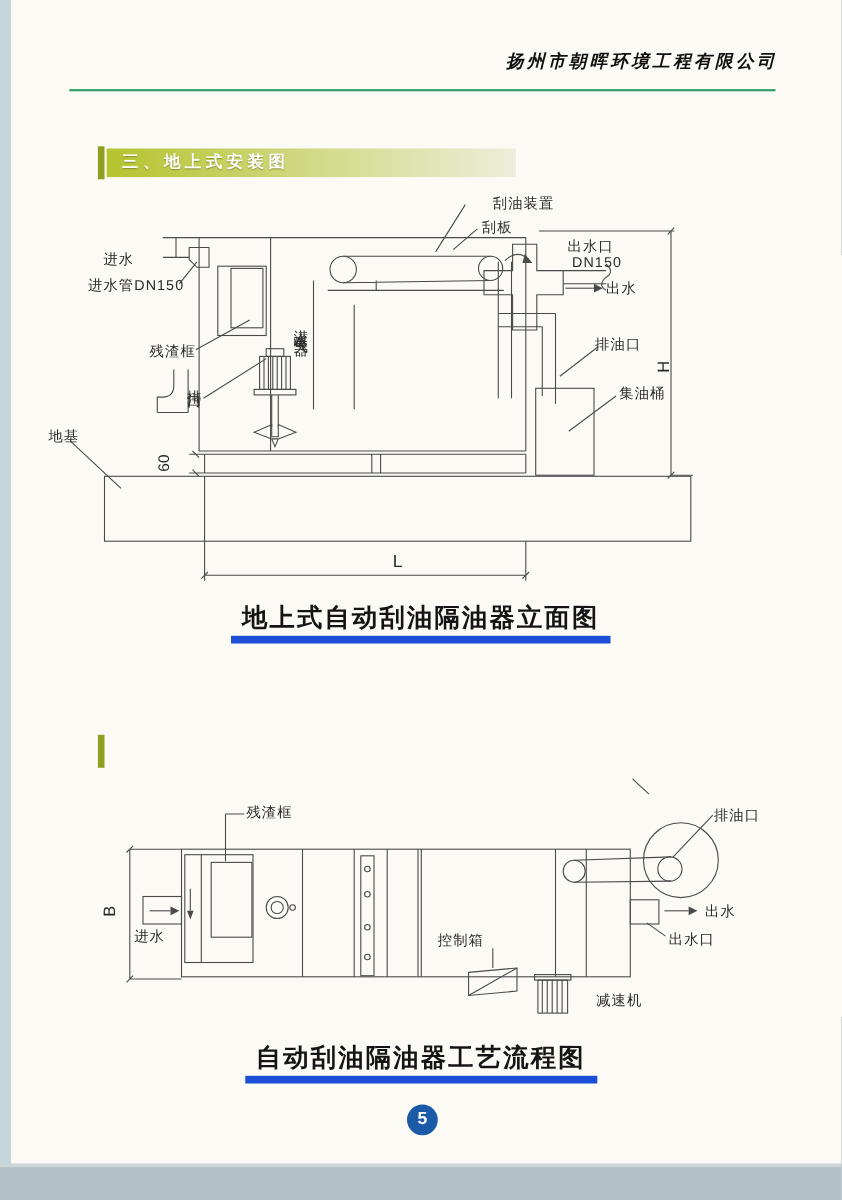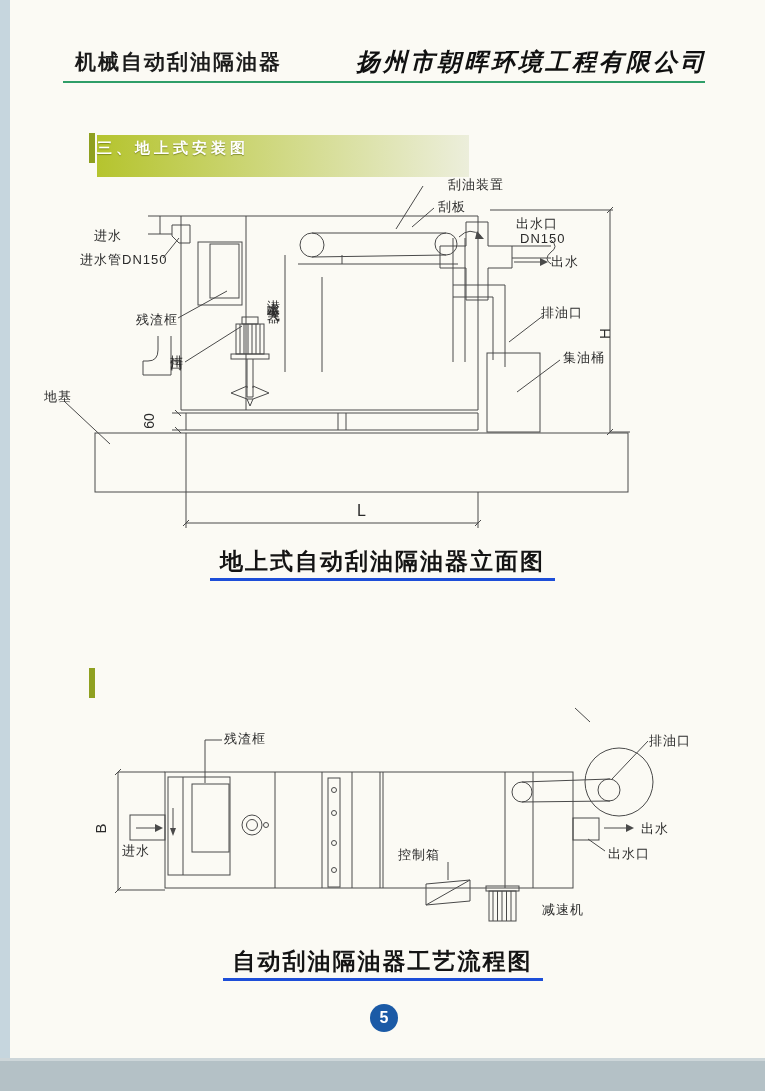--- a/index.html
+++ b/index.html
@@ -2,48 +2,47 @@
 <html style="--banner-bar: #8fa020; --banner-start: #b5c42e; --banner-end: #eceedb; --header-rule: #2f9e68; --page-number-bg: #1b5aa6;"><head>
 <meta charset="utf-8">
 <style>
   html,body{margin:0;padding:0;}
   body{background:#b4c1c6;font-family:"Liberation Sans",sans-serif;}
   .page{position:relative;width:765px;height:1091px;background:#b4c1c6;overflow:hidden;}
   .paper{position:absolute;left:10px;top:0;width:755px;height:1058px;background:#fbfaf4;}
   .left-strip{position:absolute;left:0;top:0;width:10px;height:1058px;background:#c6d6de;}
   .bottom-band{position:absolute;left:0;top:1058px;width:765px;height:33px;background:#b4c1c6;border-top:3px solid #cdd6d9;}
   .h-title{position:absolute;left:75px;top:48px;font-family:"Liberation Serif",serif;font-weight:bold;font-size:21px;letter-spacing:2px;color:#1b1b1b;}
-  .h-company{position:absolute;right:58px;top:46px;font-family:"DejaVu Serif",serif;font-style:italic;font-weight:bold;font-size:24px;letter-spacing:3px;color:#101010;}
+  .h-company{position:absolute;right:58px;top:46px;font-family:"DejaVu Serif",serif;font-style:italic;font-weight:bold;font-size:16px;letter-spacing:3px;color:#101010;}
   .h-rule{position:absolute;left:63px;top:81px;width:642px;height:2px;background:var(--header-rule,#2f9e68);}
   .banner-bar{position:absolute;left:89px;width:6px;height:30px;background:var(--banner-bar,#8fa020);}
-  .banner{position:absolute;left:97px;width:372px;height:42px;box-sizing:border-box;
+  .banner{position:absolute;left:97px;width:372px;height:26px;box-sizing:border-box;padding-left:14px;
           background:linear-gradient(90deg,var(--banner-start,#b5c42e) 0%,var(--banner-end,#eceedb) 100%);
           color:#fff;font-weight:bold;font-size:15px;letter-spacing:4px;line-height:26px;
           text-shadow:0 1px 1px rgba(100,110,20,.65);}
   .lbl{position:absolute;font-size:13px;color:#2a2a2a;white-space:nowrap;letter-spacing:1px;}
   .vlbl{writing-mode:vertical-rl;text-orientation:upright;letter-spacing:3px;}
   .dim{font-size:14px;letter-spacing:0;}
   .rot{transform:rotate(-90deg);transform-origin:center;}
   .caption{position:absolute;left:0;width:765px;text-align:center;}
-  .caption span{font-size:23px;font-weight:bold;letter-spacing:2px;color:#141414;border-bottom:3px solid #1d4ed8;padding:0 10px 4px;}
+  .caption span{font-size:23px;font-weight:bold;letter-spacing:2px;color:#141414;border-bottom:7px solid #1d4ed8;padding:0 10px 4px;}
   .pnum{position:absolute;left:370px;top:1004px;width:28px;height:28px;border-radius:50%;
         background:var(--page-number-bg,#1b5aa6);color:#fff;font-size:16px;font-weight:bold;
         text-align:center;line-height:28px;}
   svg.linework{position:absolute;left:0;top:0;}
   svg.linework *{stroke:#4a4a4a;fill:none;stroke-width:1;}
   svg.linework .fill{fill:#4a4a4a;stroke:none;}
 </style>
 </head>
 <body>
 
 <div class="page">
   <div class="paper"></div>
   <div class="left-strip"></div>
 
-  <div class="h-title">机械自动刮油隔油器</div>
   <div class="h-company">扬州市朝晖环境工程有限公司</div>
   <div class="h-rule"></div>
 
   <div class="banner-bar" style="top:133px"></div>
   <div class="banner" style="top:135px">三、地上式安装图</div>
   <div class="banner-bar" style="top:668px"></div>
 
   <svg class="linework" width="765" height="1091" viewBox="0 0 765 1091">
     <defs>
       <pattern id="dotsE" width="5.2" height="5.3" patternUnits="userSpaceOnUse" x="210" y="244">

